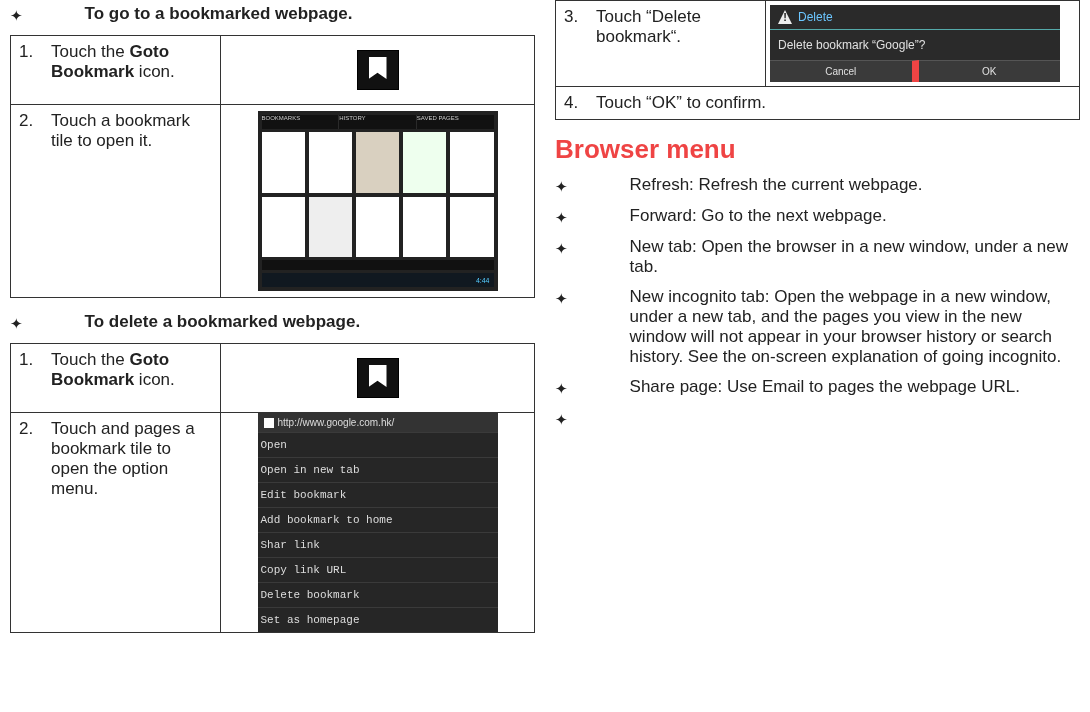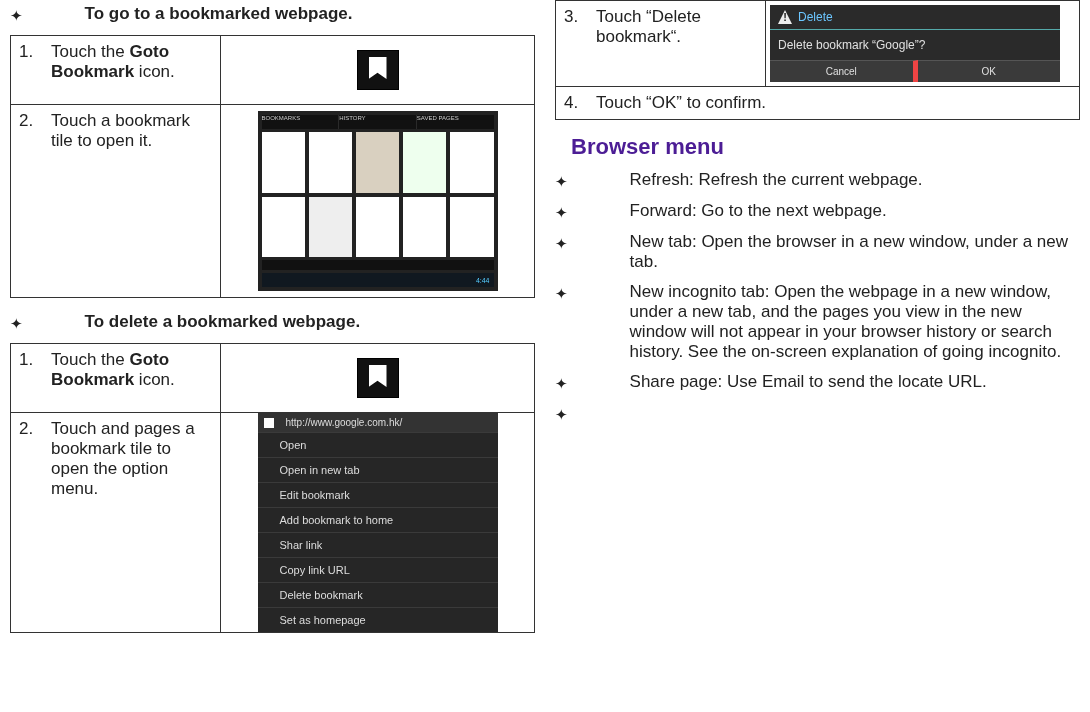--- a/index.html
+++ b/index.html
@@ -101,28 +101,29 @@
   .mock-tiles .navbar { height: 14px; background:#101820; display:flex; justify-content:flex-end; align-items:center; color:#5cf; font-size:7px; padding-right:4px;}
   .mock-menu {
     width: 240px;
     background: #262626;
     color: #ddd;
     font-size: 11px;
     margin: 0 auto;
   }
   .mock-menu .hdr {
     background: #333; padding: 4px 6px; font-size: 10px;
-    display:flex; align-items:center; gap:12px;
+    display:flex; align-items:center; gap:4px;
   }
   .mock-menu .hdr .fav {
     width:10px;height:10px;background:#fff;display:inline-block;
   }
   .mock-menu .mi {
-    padding: 6px 22px;
+    padding: 6px 3px;
     border-top: 1px solid #3a3a3a;
+    font-family: Liberation Mono, monospace;
   }
   .mock-dialog {
     width: 290px;
     background: #2a2a2a;
     color: #e0e0e0;
     font-size: 12px;
     margin: 2px;
   }
   .mock-dialog .dh {
     display:flex; align-items:center; gap:6px;
@@ -133,41 +134,41 @@
   .mock-dialog .dh .warn {
     width:14px;height:14px;background:#eee;color:#222;
     font-size:11px;text-align:center;line-height:14px;font-weight:bold;
     clip-path: polygon(50% 0, 100% 100%, 0 100%);
   }
   .mock-dialog .dm { padding: 8px; font-size:12px;}
   .mock-dialog .db { display:flex; background:#3a3a3a;}
   .mock-dialog .db span {
     flex:1; text-align:center; padding:5px; font-size:10px; border-top:1px solid #555;
   }
-  .mock-dialog .db span:first-child{border-right:5px solid #ef4444;}
+  .mock-dialog .db span:first-child{border-right:7px solid #ef4444;}
   .mock-overflow {
     width: 46px; height: 46px;
     background: #111;
     position: relative;
     float: right;
     margin: 2px 0 4px 10px;
   }
   .mock-overflow::before {
     content:"";
     position:absolute;
     top:10px; left:20px;
     width:6px; height:6px; background:#aaa;
     box-shadow: 0 10px 0 #aaa, 0 20px 0 #aaa;
   }
   h2.section {
     font-family: "Trebuchet MS", "Arial Rounded MT Bold", Arial, sans-serif;
-    font-size: 22px;
+    font-size: 26px;
     font-weight: bold;
-    color: #4c1d95;
-    margin: 6px 0 10px 16px;
+    color: #ef4444;
+    margin: 6px 0 10px 0;
   }
   .para { margin-bottom: 14px; overflow:auto; line-height:1.35;}
 </style>
 </head>
 <body>
 
 <div class="page">
 
   <div class="col">
     <div class="star-item">
@@ -325,19 +326,19 @@
     <div class="star-item">
       <span class="star">✦</span>
       <span class="star-text">New tab: Open the browser in a new window, under a new tab.</span>
     </div>
     <div class="star-item">
       <span class="star">✦</span>
       <span class="star-text">New incognito tab: Open the webpage in a new win­dow, under a new tab, and the pages you view in the new window will not appear in your browser history or search history. See the on-screen explanation of going incognito.</span>
     </div>
     <div class="star-item">
       <span class="star">✦</span>
-      <span class="star-text">Share page: Use Email to send the locate URL.</span>
+      <span class="star-text">Share page: Use Email to pages the webpage URL.</span>
     </div>
     <div class="star-item">
       <span class="star">✦</span>
     </div>
   </div>
 </div>
 
 </body></html>

